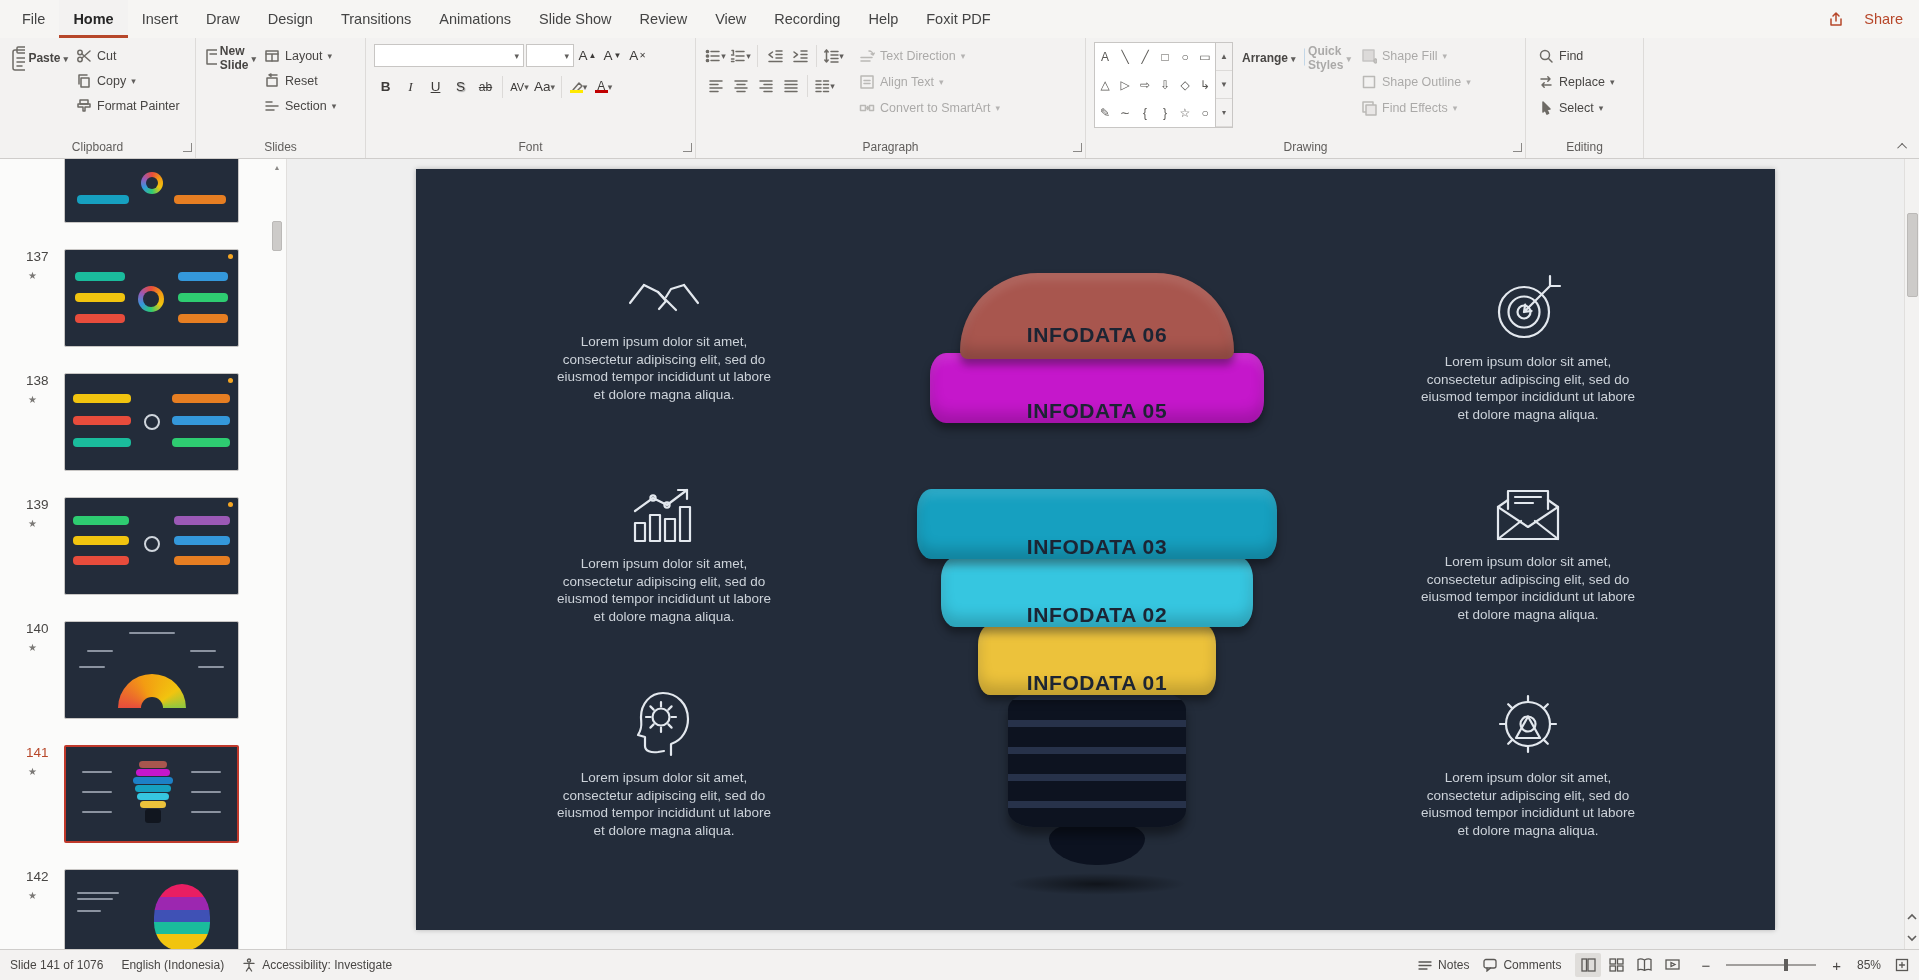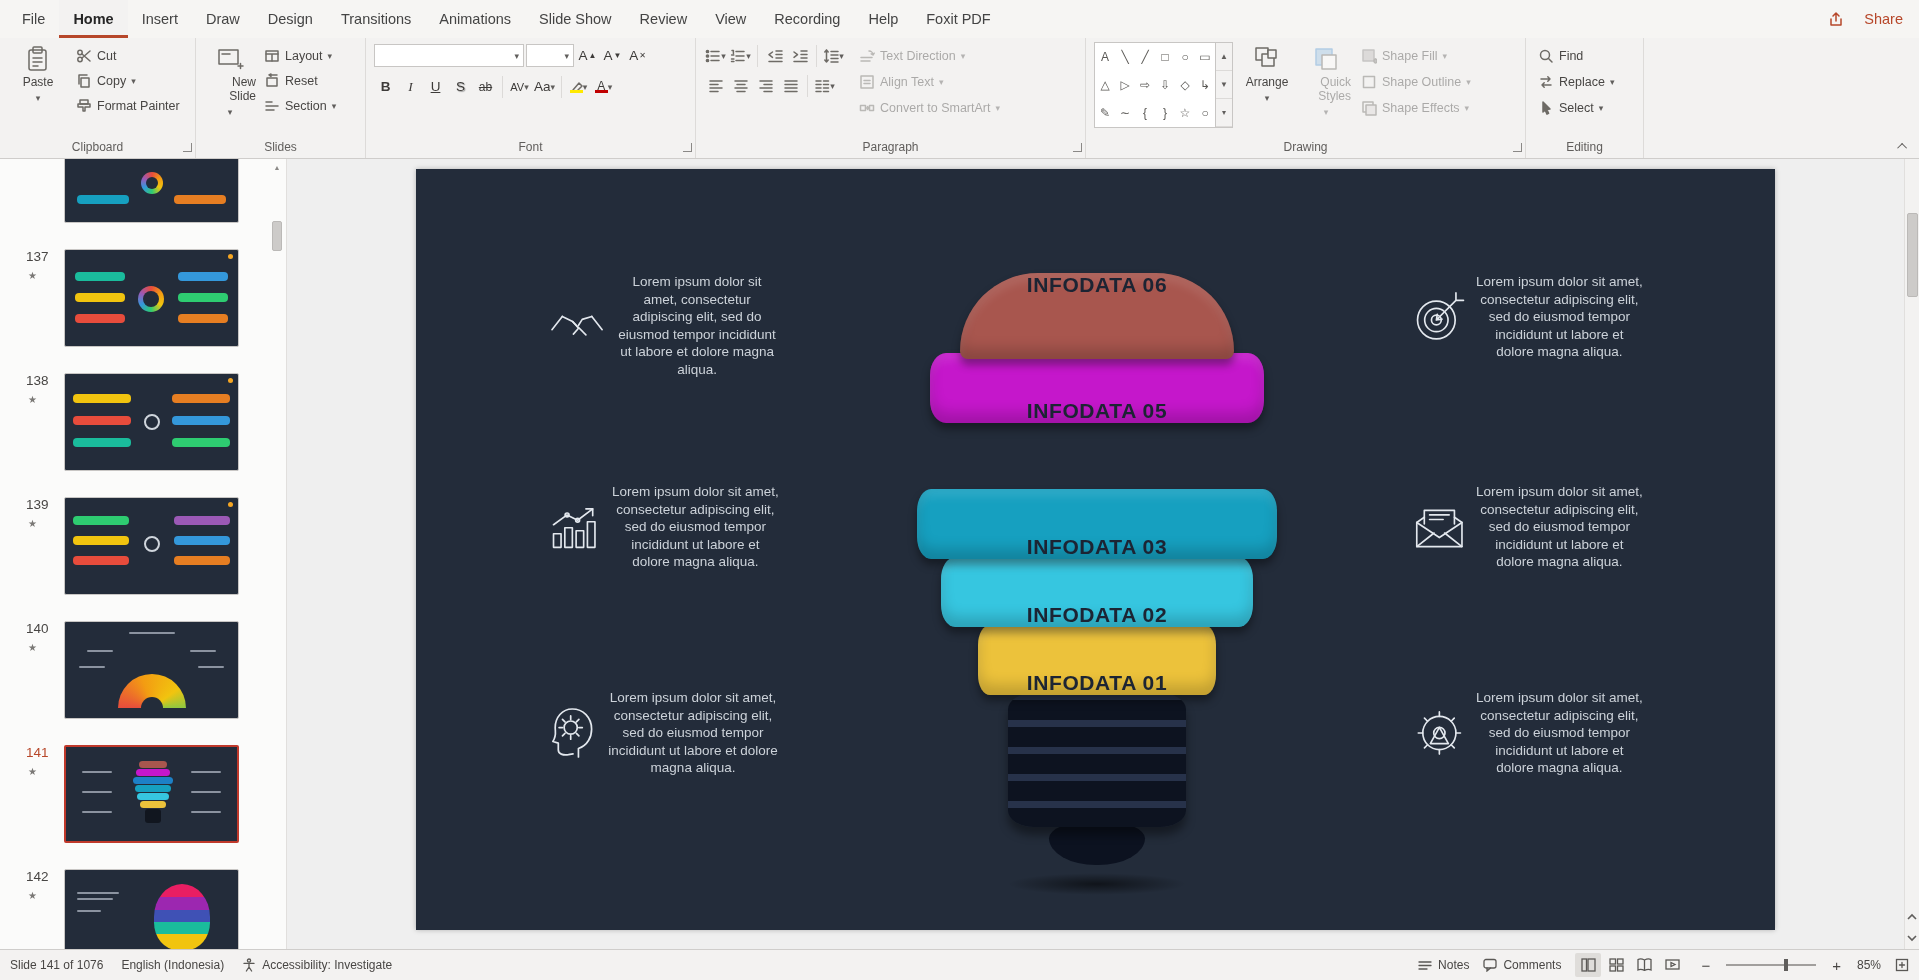--- a/index.html
+++ b/index.html
@@ -11,21 +11,21 @@
   .tab { padding:12px 14px; font-size:14.5px; display:flex; align-items:center; color:#444; cursor:default; white-space:nowrap; }
   .tab.active { font-weight:700; color:#262626; box-shadow:inset 0 -3px 0 #b7472a; background:#f3f2f1; }
   .share-btn { position:absolute; right:16px; top:0; height:38px; display:flex; align-items:center; gap:20px; color:#b7472a; font-size:14.5px; }
 
   
   .ribbon { height:121px; background:#f3f2f1; border-bottom:1px solid #cfcdcb; display:flex; position:relative; }
   .rgroup { display:flex; flex-direction:column; border-right:1px solid #dddbd9; position:relative; padding:4px 8px 0 8px; }
   .rgroup-body { flex:1; display:flex; align-items:flex-start; gap:4px; }
   .rgroup-label { height:22px; display:flex; align-items:center; justify-content:center; font-size:12px; color:#605e5c; }
   .launcher { position:absolute; right:3px; bottom:6px; width:9px; height:9px; border-right:1.5px solid #8a8886; border-bottom:1.5px solid #8a8886; cursor:pointer; }
-  .bigbtn { width:60px; display:flex; flex-direction:column; align-items:center; gap:3px; padding-top:3px; font-size:12px; color:#484644; text-align:right; line-height:1.15; cursor:pointer; }
+  .bigbtn { width:60px; display:flex; align-items:center; gap:3px; padding-top:3px; font-size:12px; color:#484644; text-align:left; line-height:1.15; cursor:pointer;font-weight:bold; }
   .smallbtn { display:flex; align-items:center; gap:5px; font-size:12.5px; height:24px; padding:0 4px; color:#484644; cursor:pointer; white-space:nowrap; }
   .stack { display:flex; flex-direction:column; justify-content:flex-start; gap:1px; }
   .chev { font-size:9px; color:#605e5c; }
   .disabled { opacity:.42; }
   svg.ic { width:16px; height:16px; stroke:#6e6b66; fill:none; stroke-width:1.5; stroke-linecap:round; stroke-linejoin:round; flex:none; }
   svg.icbig { width:28px; height:28px; stroke:#6e6b66; fill:none; stroke-width:1.5; stroke-linecap:round; stroke-linejoin:round; }
   .frow { display:flex; align-items:center; gap:2px; height:27px; }
   .combo { height:23px; border:1px solid #c8c6c4; background:#fff; display:flex; align-items:center; justify-content:space-between; padding:0 4px; font-size:12px; color:#444; cursor:pointer; }
   .tbtn { min-width:23px; height:23px; display:flex; align-items:center; justify-content:center; font-size:13.5px; color:#3d3b39; cursor:pointer; border-radius:2px; }
   .tbtn .sup { font-size:8px; margin-left:1px; }
@@ -57,29 +57,29 @@
   .ring { position:absolute; border-radius:50%; background:conic-gradient(#e74c3c,#f39c12,#f1c40f,#2ecc71,#3498db,#9b59b6,#e74c3c); }
   .ring-hole { position:absolute; inset:5px; border-radius:50%; background:#232c3a; }
   .thumb-scroll { position:absolute; right:3px; top:0; width:12px; height:100%; }
   .thumb-scroll .arrow { position:absolute; top:2px; left:0; width:12px; height:12px; font-size:7px; color:#8a8886; display:flex; align-items:center; justify-content:center; cursor:pointer; }
   .thumb-scroll .sthumb { position:absolute; top:62px; left:1px; width:10px; height:30px; background:#cdcbc9; border:1px solid #bbb9b7; border-radius:2px; cursor:grab; }
 
   
   .editor { flex:1; background:#efefef; position:relative; overflow:hidden; }
   .slide { position:absolute; left:129px; top:10px; width:1359px; height:761px; background:#232c3a; box-shadow:0 0 5px rgba(0,0,0,.25); }
 
-  .feat { position:absolute; width:230px; display:flex; flex-direction:row; align-items:center; gap:10px; }
+  .feat { position:absolute; width:230px; display:flex; flex-direction:column; align-items:center; gap:10px; }
   .feat-icon { stroke:#e3e8ee; fill:none; stroke-width:2.2; stroke-linecap:round; stroke-linejoin:round; }
   .feat-text { font-size:13.5px; line-height:1.3; color:#ccd2d9; text-align:center; width:222px; }
 
   .bulb { position:absolute; left:481px; top:104px; width:400px; height:650px; }
   .band { position:absolute; left:50%; transform:translateX(-50%); display:flex; align-items:flex-end; justify-content:center;
           box-shadow:0 6px 9px rgba(0,0,0,.38), inset 0 -10px 14px rgba(0,0,0,.18), inset 0 8px 10px rgba(255,255,255,.10); cursor:pointer; }
   .band span { font-size:21px; font-weight:700; letter-spacing:.6px; color:#1c2433; }
-  .b6 { top:0; width:274px; height:86px; background:#a8564e; border-radius:137px 137px 14px 14px; z-index:7; align-items:flex-start; padding-bottom:12px; }
+  .b6 { top:0; width:274px; height:86px; background:#a8564e; border-radius:137px 137px 14px 14px; z-index:7; align-items:flex-end; padding-bottom:12px; }
   .b5 { top:80px;  width:334px; height:70px; background:#c517cb; border-radius:16px / 22px; z-index:6; }
   .b4 { top:148px; width:394px; height:72px; background:#1d80c6; border-radius:16px / 24px; z-index:5; }
   .b3 { top:216px; width:360px; height:70px; background:#16a0c0; border-radius:14px / 22px; z-index:4; }
   .b2 { top:284px; width:312px; height:70px; background:#36c6e0; border-radius:14px / 22px; z-index:3; }
   .b1 { top:352px; width:238px; height:70px; background:#ecc23b; border-radius:12px / 20px; z-index:2; }
   .bulb-base { position:absolute; left:50%; transform:translateX(-50%); top:420px; width:178px; height:134px; z-index:1;
                background:repeating-linear-gradient(180deg,#27324a 0 7px,#0d1320 7px 27px); border-radius:26px / 16px; box-shadow:0 8px 10px rgba(0,0,0,.4); }
   .bulb-tip { position:absolute; left:50%; transform:translateX(-50%); top:548px; width:96px; height:44px; background:#0c1220;
               border-radius:46% 46% 50% 50% / 40% 40% 62% 62%; z-index:0; }
   .bulb-shadow { position:absolute; left:50%; transform:translateX(-50%); top:600px; width:180px; height:22px;
@@ -433,21 +433,21 @@
               <rect x="2.5" y="2.5" width="11" height="11"></rect>
             </svg>
           <span>Shape Outline</span>
             <span class="chev">▾</span>
         </div>
         <div class="smallbtn disabled">
           <svg class="ic">
               <rect x="2" y="2" width="10" height="10"></rect>
               <rect x="5" y="5" width="10" height="10" fill="#dcdad8"></rect>
             </svg>
-          <span>Shape Effects</span>
+          <span>Find Effects</span>
             <span class="chev">▾</span>
         </div>
       </div>
     </div>
     <div class="rgroup-label">Drawing</div>
     <div class="launcher"></div>
   </div>
 
   <div class="rgroup" style="width:118px">
     <div class="rgroup-body" style="flex-direction:column; gap:2px; align-items:stretch; padding-top:2px">

